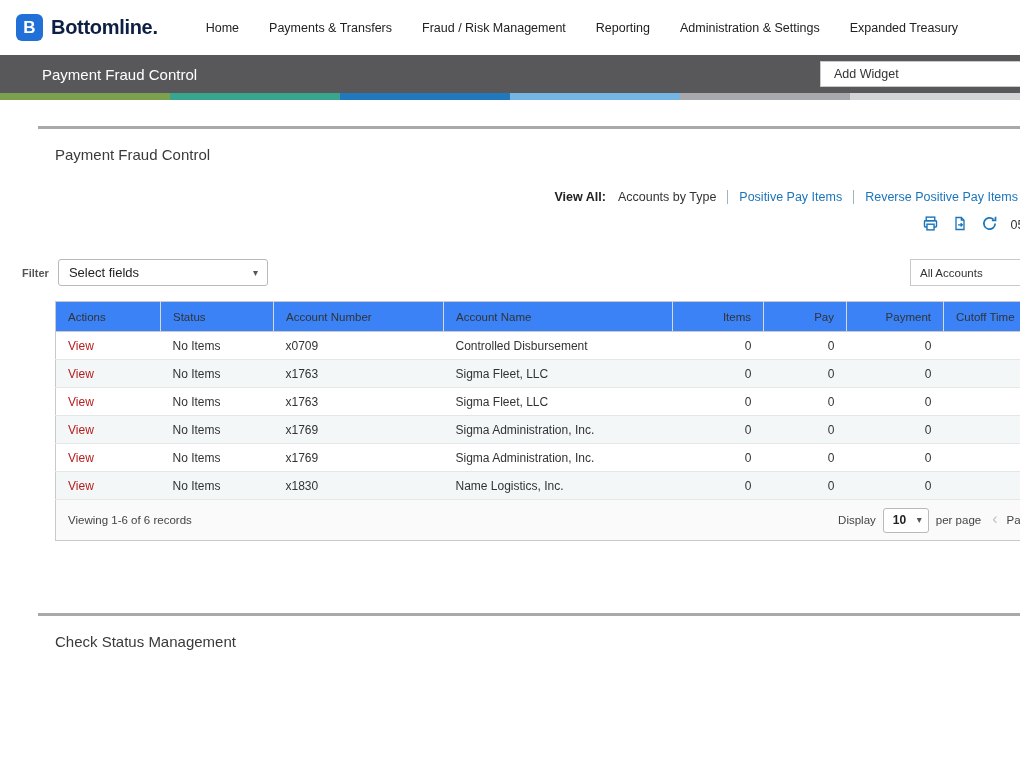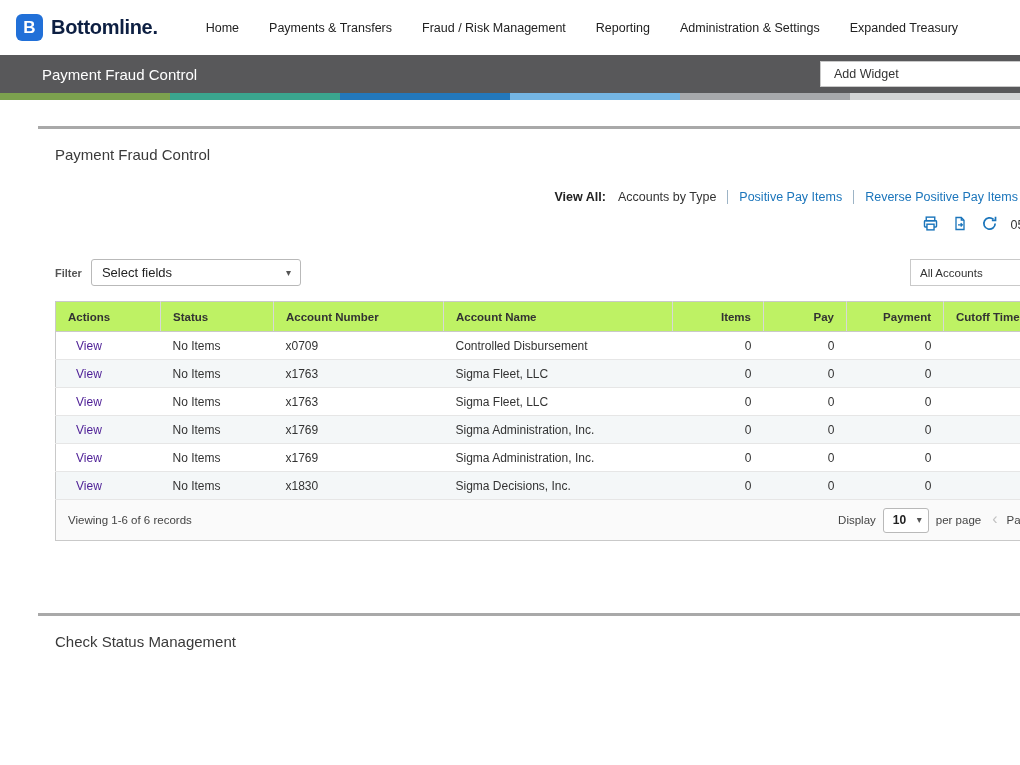--- a/index.html
+++ b/index.html
@@ -47,42 +47,42 @@
   .va-sep { border-left:1px solid #9db4c6; height:14px; margin:0 11px; }
 
   
   .toolbar-row { display:flex; align-items:center; justify-content:flex-end; gap:13px;
     margin:11px -8px 0 0; }
   .tool-btn { background:none; border:none; padding:0; cursor:pointer; display:flex; align-items:center; }
   .date-text { font-size:12.5px; color:#333; white-space:nowrap; }
 
   
   .filter-row { display:flex; align-items:center; justify-content:space-between;
-    margin:24px 0 0 55px; }
+    margin:24px 0 0 22px; }
   .filter-left { display:flex; align-items:center; }
   .filter-label { font-size:11px; font-weight:bold; color:#555; margin-right:9px; }
   .select-box { position:relative; width:210px; height:27px; border:1px solid #b9b9b9; border-radius:3px;
     background:#fff; display:flex; align-items:center; padding:0 24px 0 10px;
     font-size:13px; color:#222; cursor:pointer; }
   .select-caret { position:absolute; right:9px; top:50%; transform:translateY(-52%);
     font-size:10px; color:#555; }
   .accounts-select { width:135px; height:27px; border:1px solid #c9c9c9; background:#fff;
     display:flex; align-items:center; padding-left:9px; font-size:11.5px; color:#333;
     margin-right:-25px; cursor:pointer; }
 
   
   table.grid { margin:15px 0 0 55px; width:985px; border-collapse:collapse;
     border:1px solid #c9c9c9; font-size:12px; table-layout:fixed; }
-  table.grid th { background:#bef264; border-right:1px solid #d8d8d8; border-bottom:1px solid #c9c9c9;
-    height:30px; text-align:left; padding:0 12px; font-size:11.5px; color:#333; font-weight:bold; }
+  table.grid th { background:#3b82f6; border-right:1px solid #d8d8d8; border-bottom:1px solid #c9c9c9;
+    height:30px; text-align:left; padding:0 12px; font-size:11.5px; color:#333; font-weight:normal; }
   table.grid th:last-child { border-right:none; }
   table.grid td { height:28px; padding:0 12px; border-bottom:1px solid #e6e6e6; color:#333; }
   table.grid tr:nth-child(even) td { background:#f4f7f8; }
   table.grid .num, table.grid th.num { text-align:right; }
-  .view-link { color:#4c1d95; text-decoration:none; cursor:pointer;margin-left:8px; }
+  .view-link { color:#b91c1c; text-decoration:none; cursor:pointer; }
 
   
   .table-footer { margin-left:55px; width:985px; height:41px; background:#fafafa;
     border:1px solid #c9c9c9; border-top:none; display:flex; align-items:center;
     justify-content:space-between; padding:0 12px; }
   .records-count { font-size:11.5px; color:#444; }
   .pager { display:flex; align-items:center; gap:7px; }
   .pager-label { font-size:11.5px; color:#444; }
   .per-page-select { position:relative; width:46px; height:25px; border:1px solid #b9b9b9;
     border-radius:3px; background:#fff; display:flex; align-items:center; padding-left:9px;
@@ -251,21 +251,21 @@
         <td>Sigma Administration, Inc.</td>
         <td class="num">0</td>
         <td class="num">0</td>
         <td class="num">0</td>
         <td></td>
       </tr>
       <tr>
         <td><a class="view-link">View</a></td>
         <td>No Items</td>
         <td>x1830</td>
-        <td>Sigma Decisions, Inc.</td>
+        <td>Name Logistics, Inc.</td>
         <td class="num">0</td>
         <td class="num">0</td>
         <td class="num">0</td>
         <td></td>
       </tr>
     </tbody>
   </table>
 
   <div class="table-footer">
     <span class="records-count">Viewing 1-6 of 6 records</span>

